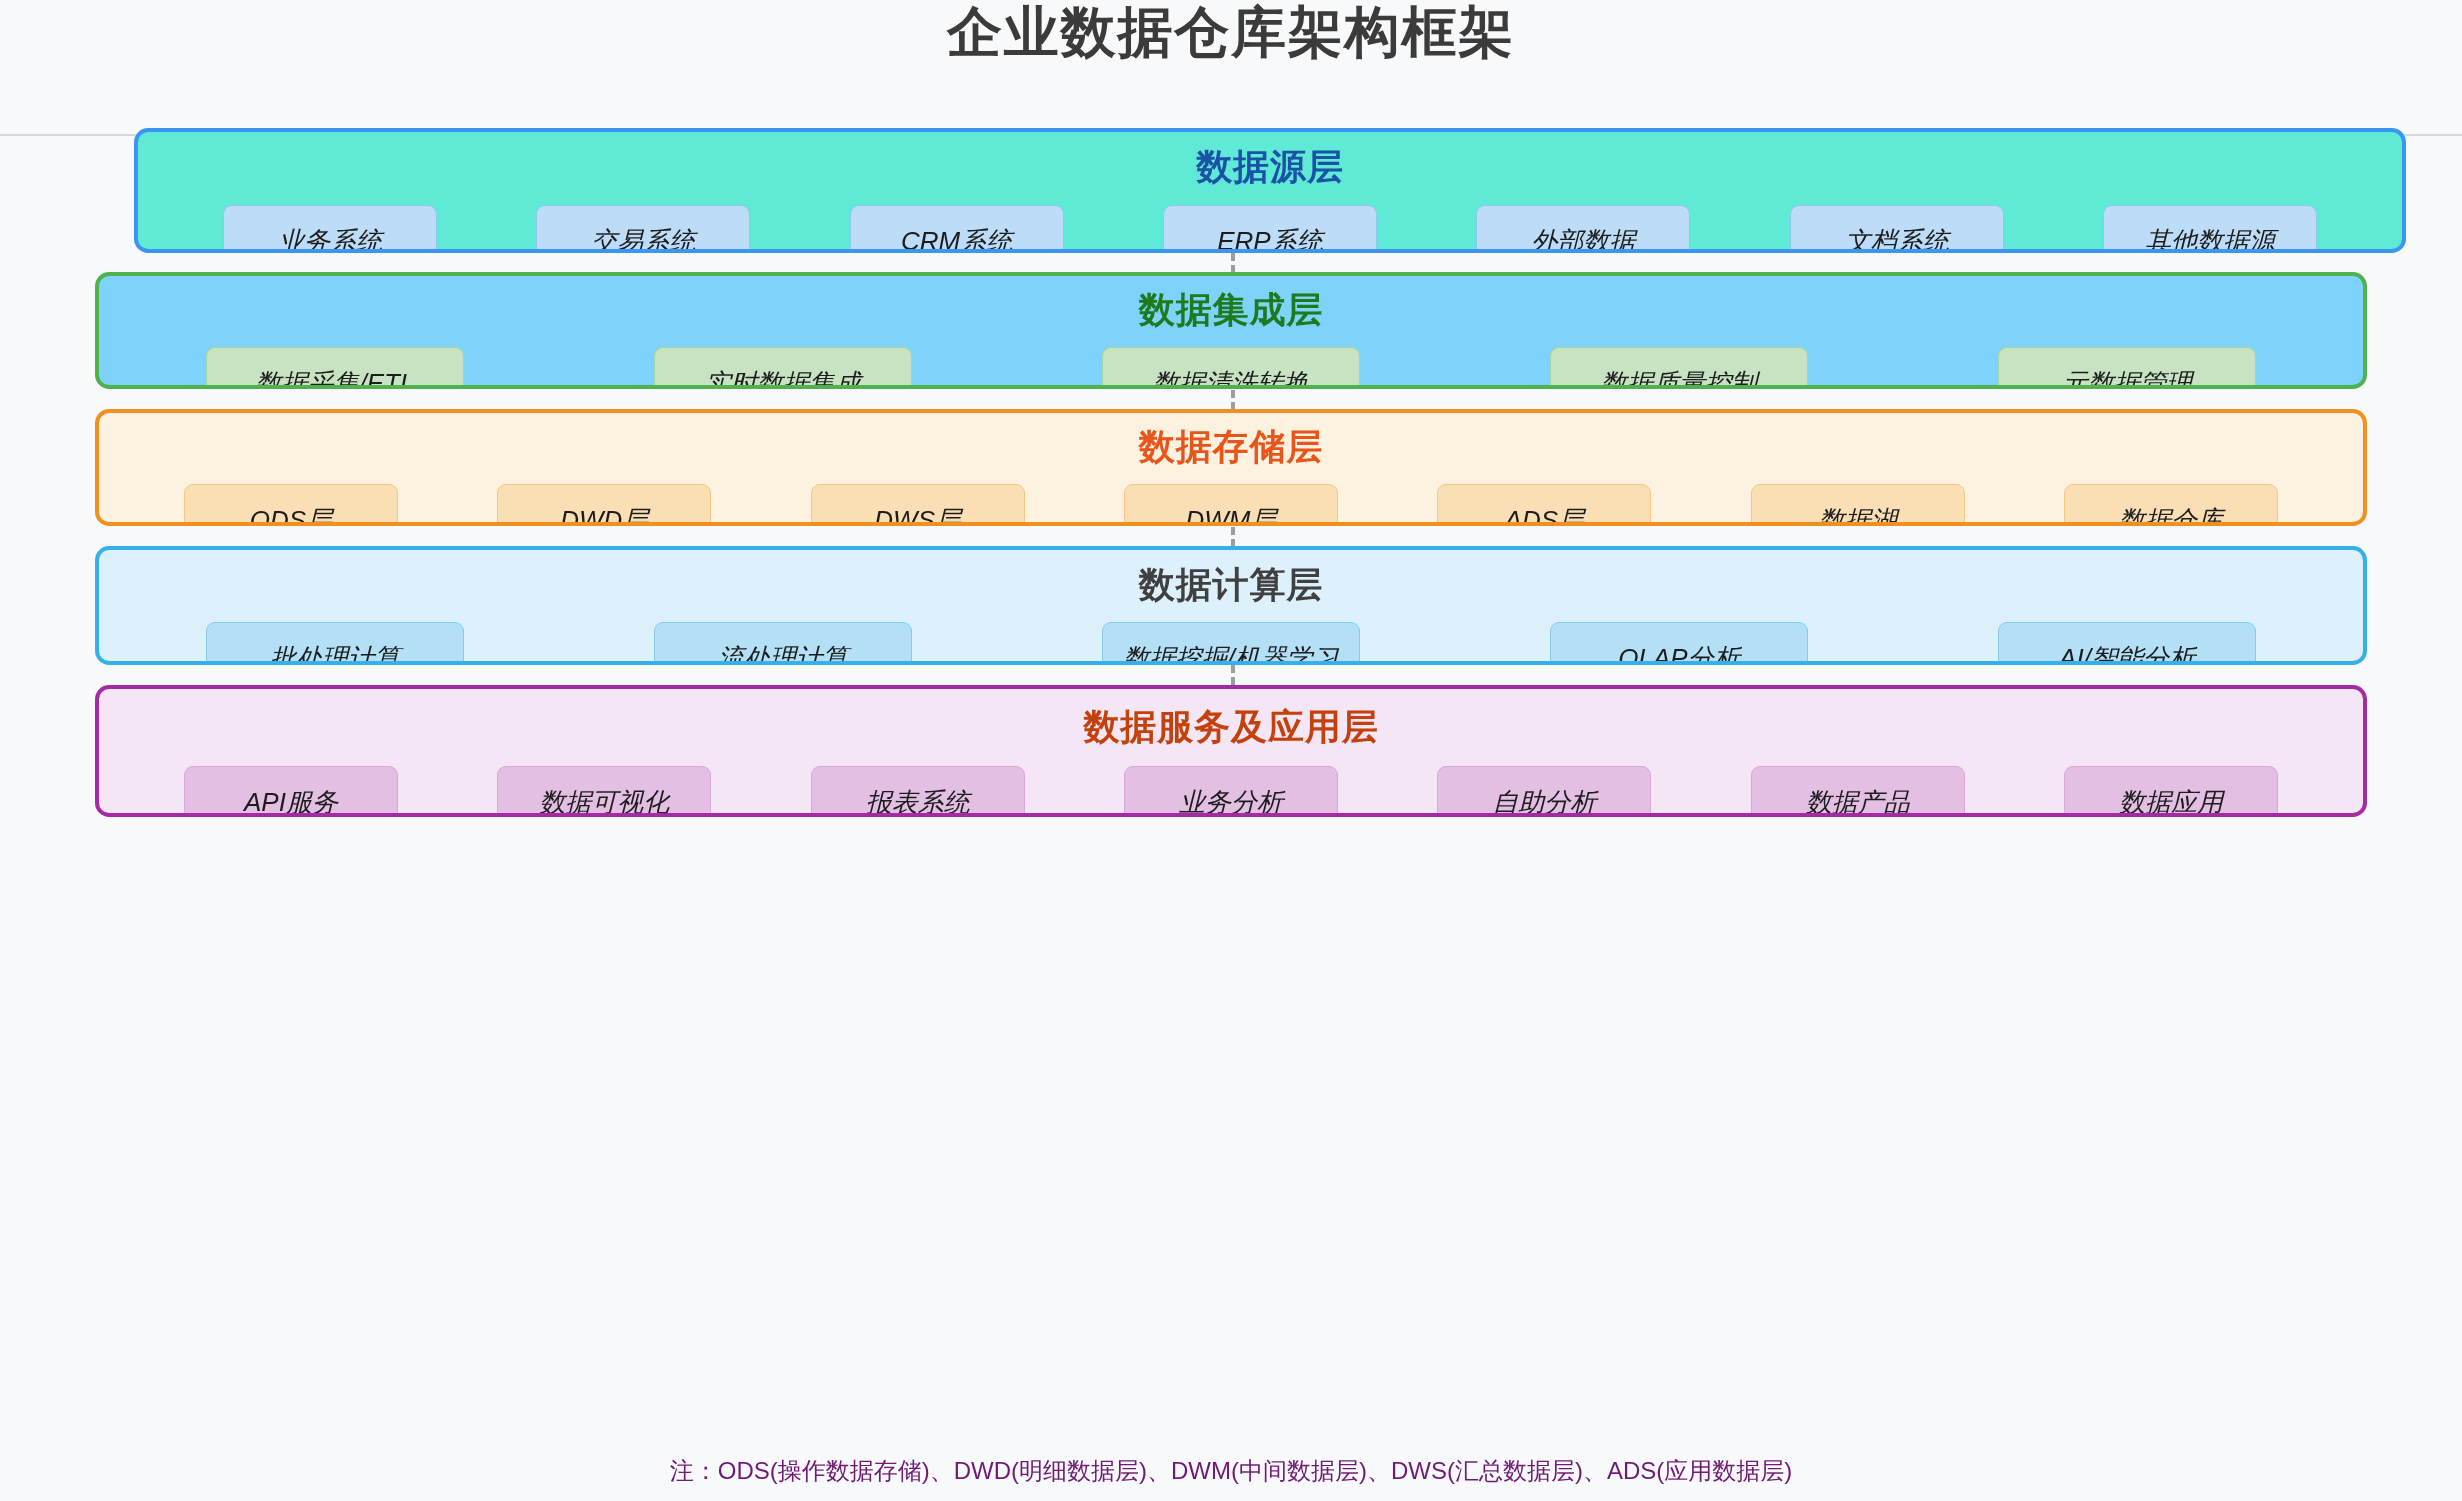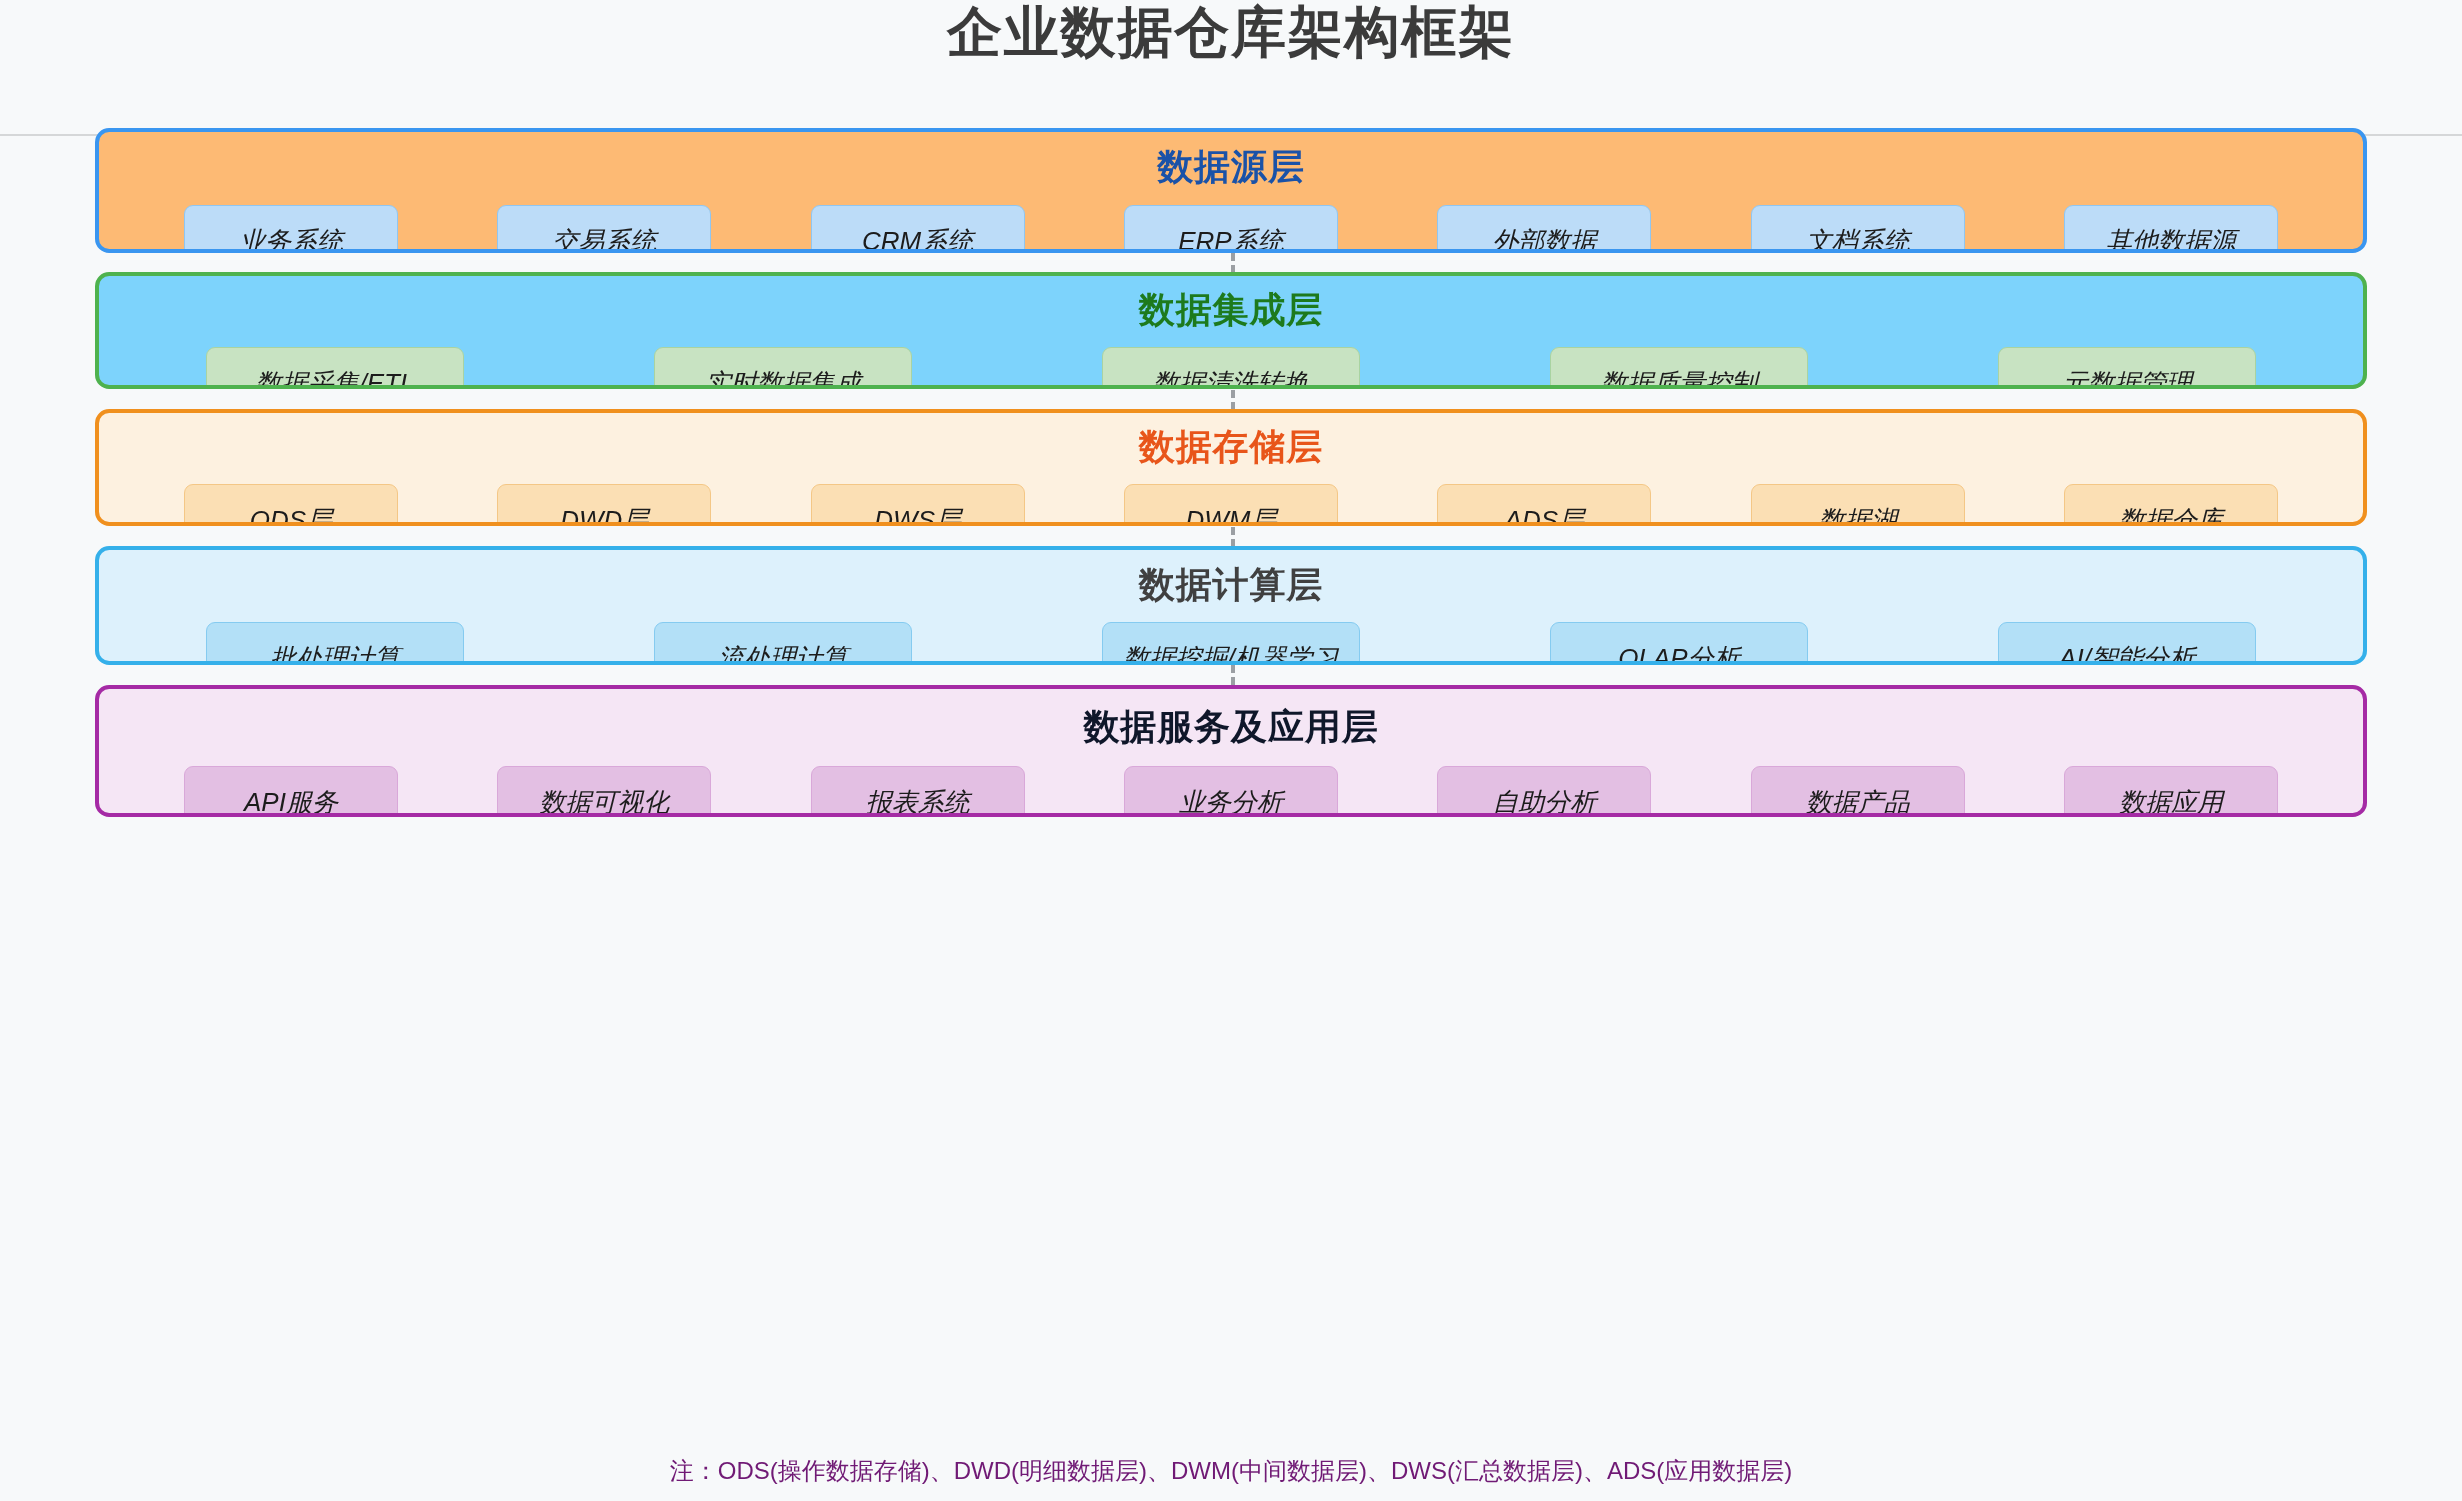--- a/index.html
+++ b/index.html
@@ -92,38 +92,38 @@
     align-items: center;
     justify-content: center;
     font-size: 26px;
     color: #1c1c1c;
     line-height: 1;
     text-align: center;
   }
   .items.five .chip { width: 258px; }
 
   
-  .theme-blue      { background:#fdba74; border-color:#3a96f0; }
+  .theme-blue      { background:#5eead4; border-color:#3a96f0;margin-left:39px; }
   .theme-blue  .layer-title { color:#1a52a8; }
   .theme-blue  .chip { background:#bcdcf8; border-color:#8fc6f2; }
 
   .theme-green     { background:#7dd3fc; border-color:#4eb24e; }
   .theme-green .layer-title { color:#1d7a1d; }
   .theme-green .chip { background:#c8e3c2; border-color:#a9d3a1; }
 
   .theme-orange    { background:#fdf1e0; border-color:#f0901e; }
   .theme-orange .layer-title { color:#e8551a; }
   .theme-orange .chip { background:#fbdfb4; border-color:#f4c786; }
 
   .theme-cyan      { background:#ddf1fc; border-color:#35b0ea; }
   .theme-cyan  .layer-title { color:#404040; }
   .theme-cyan  .chip { background:#b3e0f7; border-color:#85cbf0; }
 
   .theme-purple    { background:#f5e6f5; border-color:#a52ba5; }
-  .theme-purple .layer-title { color:#0f172a; }
+  .theme-purple .layer-title { color:#c2410c; }
   .theme-purple .chip { background:#e3bfe3; border-color:#d9a8d9; }
 
   
   .connector {
     position: absolute;
     left: 1231px;
     width: 0;
     border-left: 4.4px dashed #9b9fa3;
   }
 

